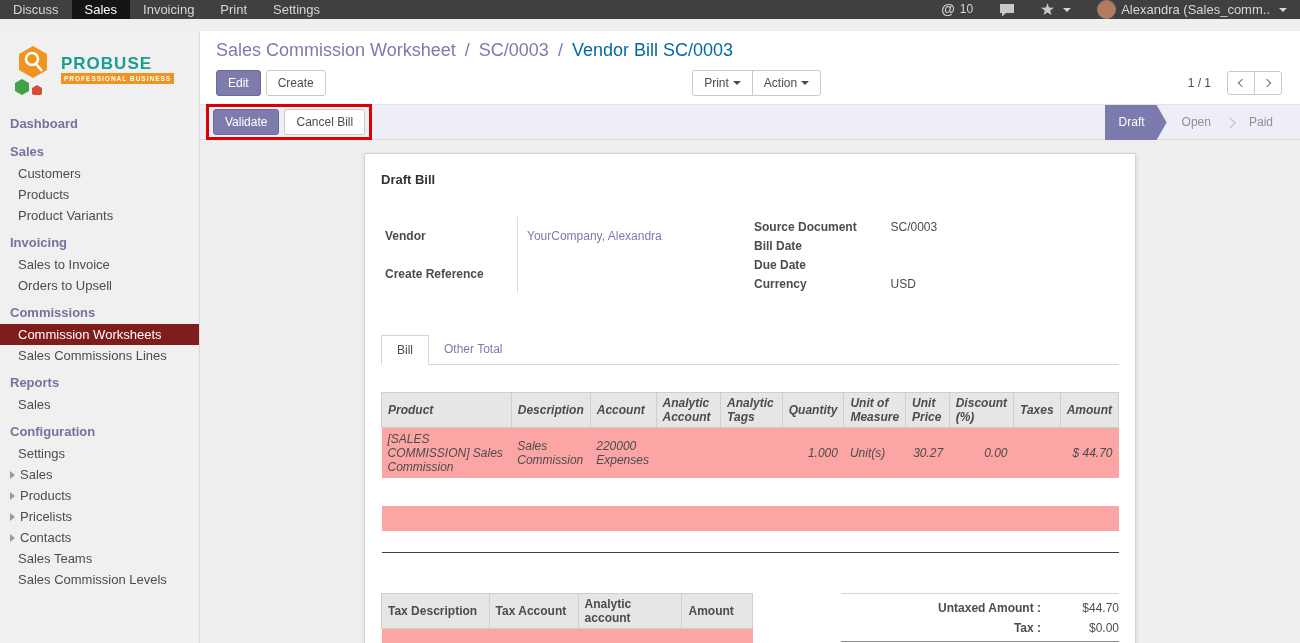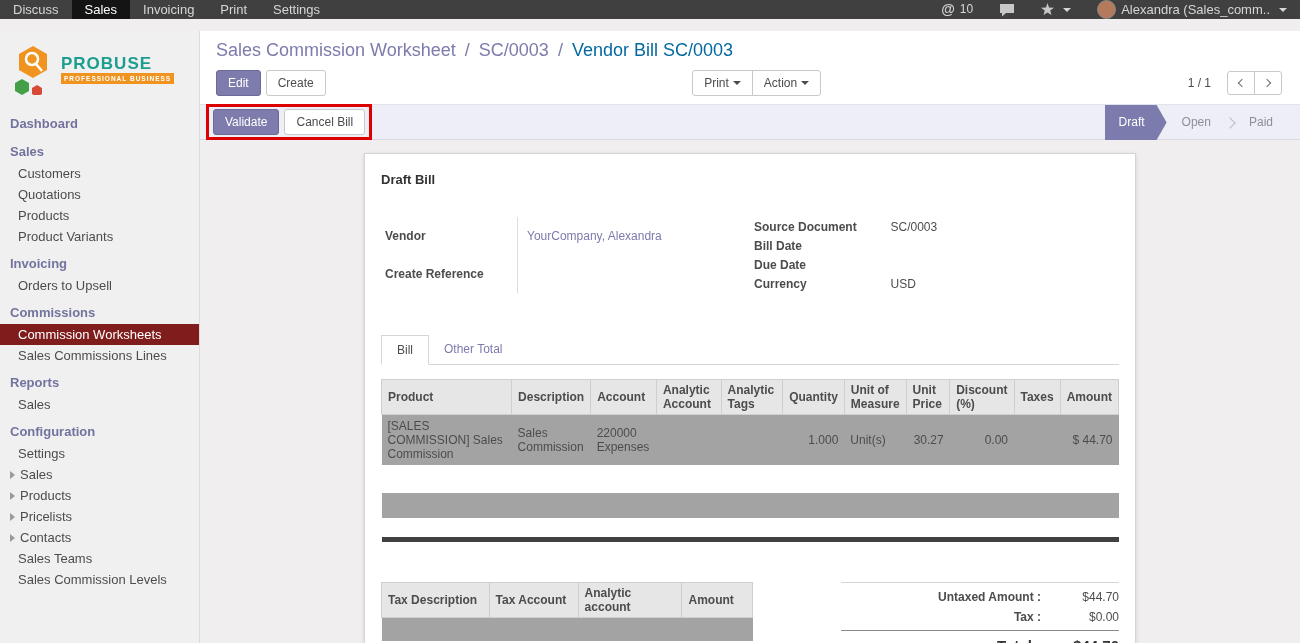--- a/index.html
+++ b/index.html
@@ -114,28 +114,28 @@
   .group td { padding:2px 4px; height:19px; vertical-align:middle; }
   .group td.label { width:37%; font-weight:bold; color:#4c4c4c; white-space:nowrap; }
   .group.left td.value { border-left:1px solid #ddd; padding-left:9px; }
   .link { color:#7c7bad; cursor:pointer; }
 
   .tabs { display:flex; border-bottom:1px solid #d6d6d6; }
   .tab { padding:7px 15px; font-size:12px; margin-bottom:-1px; cursor:pointer; }
   .tab.active { border:1px solid #d6d6d6; border-bottom:1px solid #fff; background:#fff; color:#4c4c4c; }
   .tab.inactive { color:#7c7bad; }
 
-  table.lines { width:100%; border-collapse:collapse; font-size:12px; margin-top:14px; border-bottom:5px solid #404040; }
+  table.lines { width:100%; border-collapse:collapse; font-size:12px; margin-top:27px; border-bottom:1px solid #404040;font-style:italic; }
   table.lines th, table.tax th {
     background:#e6e6e6; border:1px solid #cfcfcf; font-weight:bold; text-align:left;
     padding:3px 6px; vertical-align:middle; color:#4c4c4c; font-size:12px;
   }
   table.lines td { padding:4px 6px; vertical-align:middle; }
   td.num, th.num-h { text-align:right; }
-  tr.stripe { background:#a3a3a3; }
+  tr.stripe { background:#fca5a5; }
   tr.filler td { height:25px; }
 
   .bottom-section { margin-top:40px; display:flex; justify-content:space-between; align-items:flex-start; }
   table.tax { width:372px; border-collapse:collapse; font-size:12px; }
   table.tax td { padding:4px 6px; height:24px; }
 
   .totals { width:278px; font-size:12px; border-top:1px solid #d5d5d5; padding-top:4px; }
   .t-row { display:flex; align-items:baseline; padding:3px 0; }
   .t-label { flex:1; text-align:right; font-weight:bold; padding-right:16px; color:#4c4c4c; }
   .t-val { width:62px; text-align:right; }
@@ -188,24 +188,24 @@
     </svg>
     <div class="logo-text">
       <div class="logo-name">PROBUSE</div>
       <div class="logo-sub">PROFESSIONAL BUSINESS</div>
     </div>
   </div>
 
   <div class="side-entry side-header">Dashboard</div>
   <div class="side-entry side-header">Sales</div>
   <div class="side-entry side-item">Customers</div>
-  <div class="side-entry side-item">Quotations</div>
   <div class="side-entry side-item">Products</div>
   <div class="side-entry side-item">Product Variants</div>
   <div class="side-entry side-header">Invoicing</div>
+  <div class="side-entry side-item">Sales to Invoice</div>
   <div class="side-entry side-item">Orders to Upsell</div>
   <div class="side-entry side-header">Commissions</div>
   <div class="side-entry side-item selected">Commission Worksheets</div>
   <div class="side-entry side-item">Sales Commissions Lines</div>
   <div class="side-entry side-header">Reports</div>
   <div class="side-entry side-item">Sales</div>
   <div class="side-entry side-header">Configuration</div>
   <div class="side-entry side-item">Settings</div>
   <div class="side-entry side-item">
     <span class="side-caret"></span>

